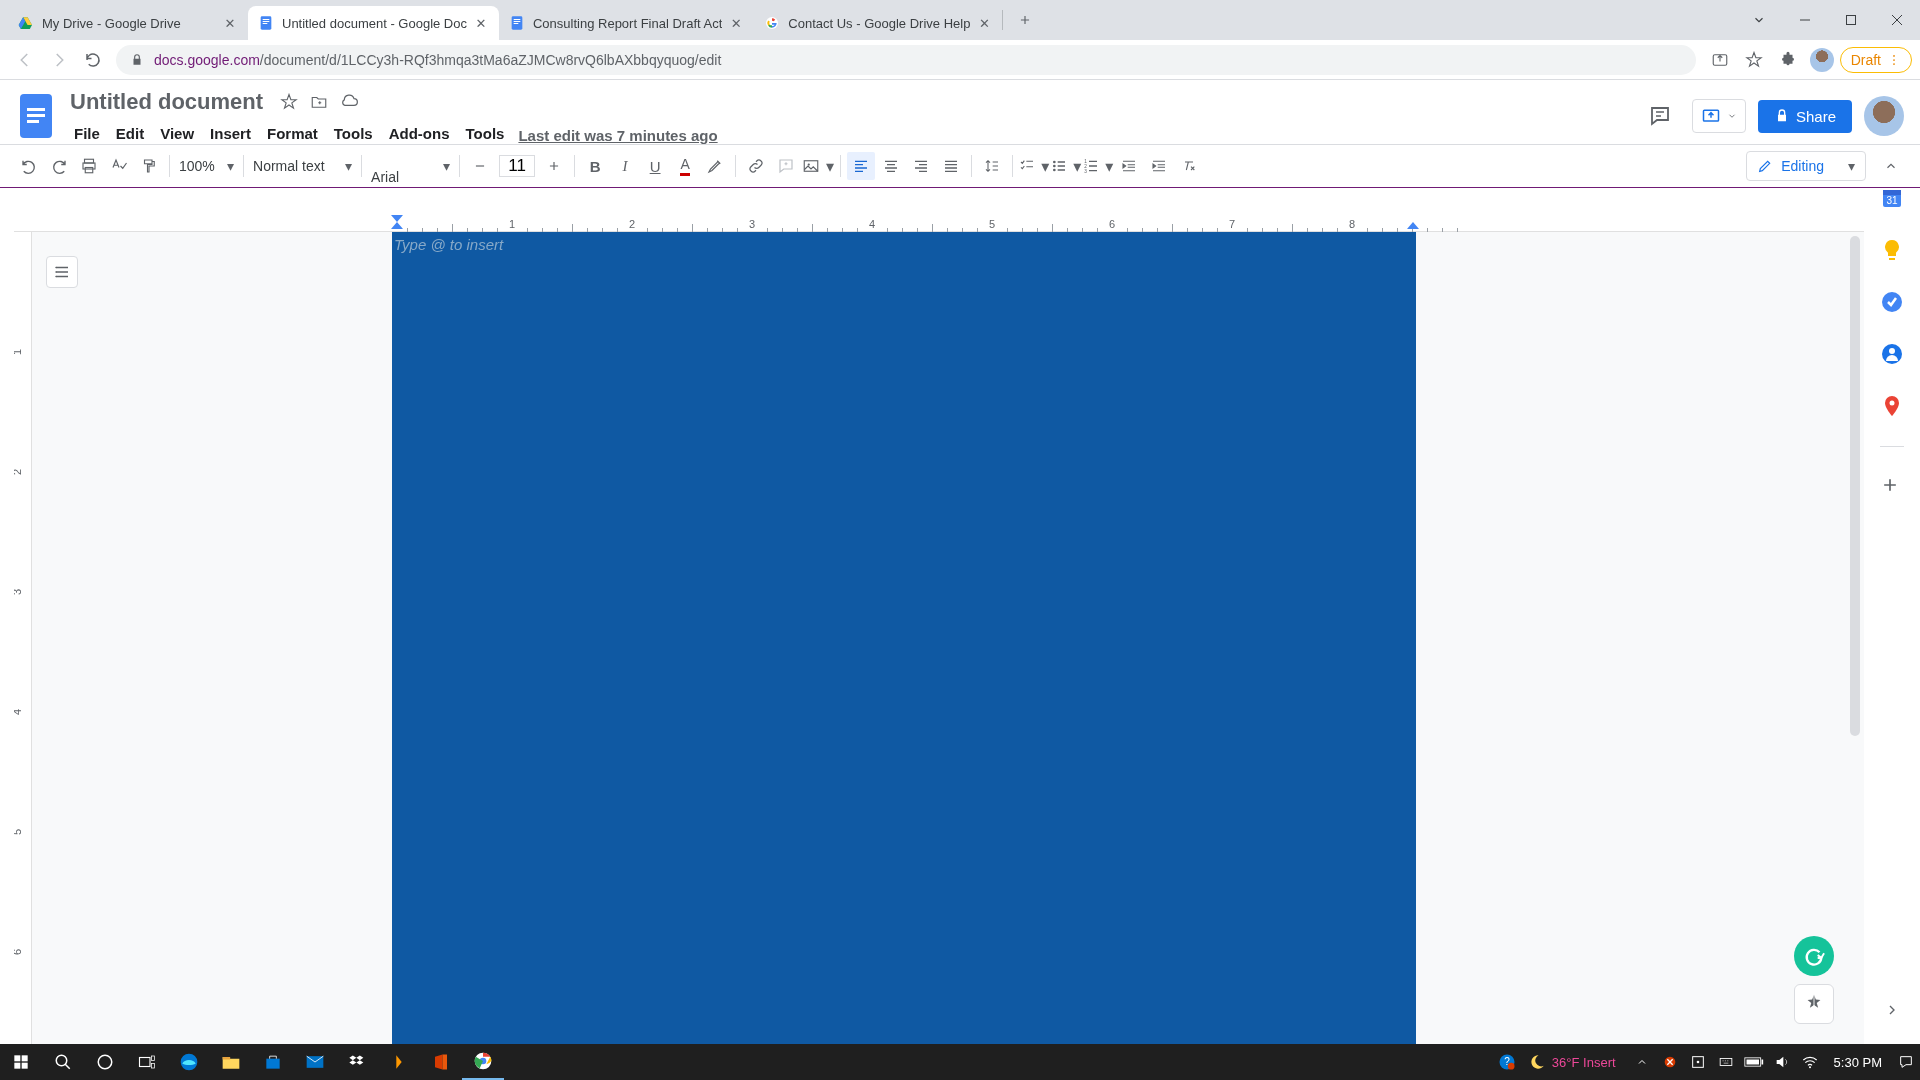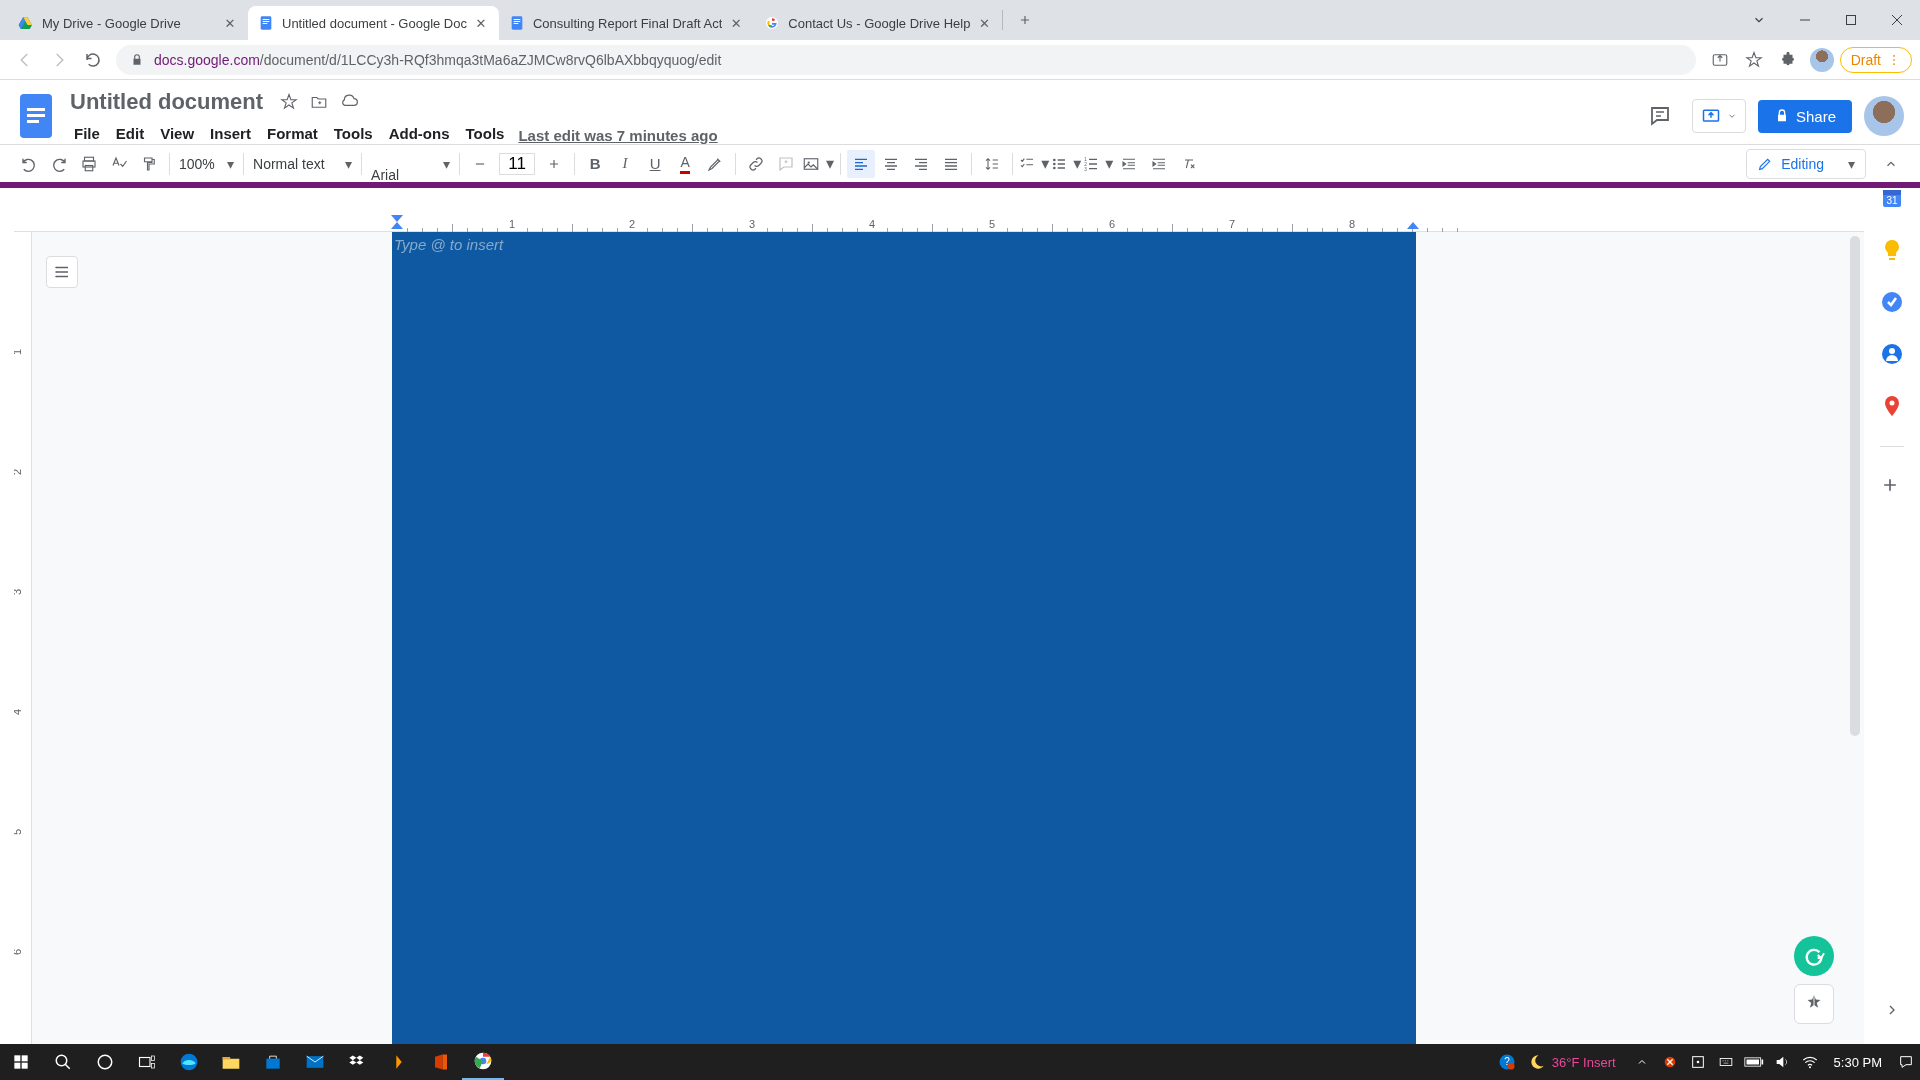--- a/index.html
+++ b/index.html
@@ -38,21 +38,21 @@
 .menu-item { padding: 2px 8px; font-size: 15px; color: #202124; cursor: pointer; }
 .last-edit { font-size: 15px; color: #5f6368; text-decoration: underline; margin-left: 6px; }
 .header-right { display: flex; align-items: center; gap: 12px; }
 .comments-btn { width: 40px; height: 40px; display: flex; align-items: center; justify-content: center; color: #5f6368; border: 1px solid transparent; border-radius: 20px; }
 .present-btn { border: 1px solid #dadce0; border-radius: 4px; padding: 6px 8px; display: flex; align-items: center; color: #1a73e8; }
 .share-btn { background: #1a73e8; color: #fff; border-radius: 4px; padding: 8px 16px; display: flex; align-items: center; font-size: 15px; font-weight: 500; }
 .share-btn svg { margin-right: 6px; }
 .profile-avatar { width: 40px; height: 40px; border-radius: 50%; background: #d4b896; background-image: radial-gradient(circle at 50% 40%, #8d6e5a 35%, #a7c5e8 36%); }
 
 
-.toolbar { height: 44px; border-top: 1px solid #dadce0; border-bottom: 6px solid #701a75; display: flex; align-items: center; padding: 0 14px; }
+.toolbar { height: 44px; border-top: 1px solid #dadce0; border-bottom: 1px solid #701a75; display: flex; align-items: center; padding: 0 14px; }
 .tb-btn { min-width: 28px; height: 28px; display: flex; align-items: center; justify-content: center; color: #5f6368; margin: 0 1px; cursor: pointer; border-radius: 2px; }
 .tb-btn.active { background: #e8f0fe; color: #1967d2; }
 .tb-sep { width: 1px; height: 22px; background: #dadce0; margin: 0 5px; }
 .tb-select { display: flex; align-items: center; padding: 0 4px; height: 28px; color: #3c4043; font-size: 14px; }
 .zoom-val { min-width: 42px; }
 .style-val { min-width: 86px; }
 .font-val { min-width: 66px; margin-top: 22px; }
 .dropdown-arrow { margin-left: 6px; color:#5f6368; }
 .font-size-box { width: 36px; height: 22px; border: 1px solid #dadce0; text-align: center; font-size: 17px; margin: 0 4px; display:flex; align-items:center; justify-content:center; }
 .editing-mode { margin-left: auto; border: 1px solid #dadce0; border-radius: 4px; height: 30px; padding: 0 10px; display: flex; align-items: center; color: #1a73e8; font-size: 14px; margin-right:10px; }

